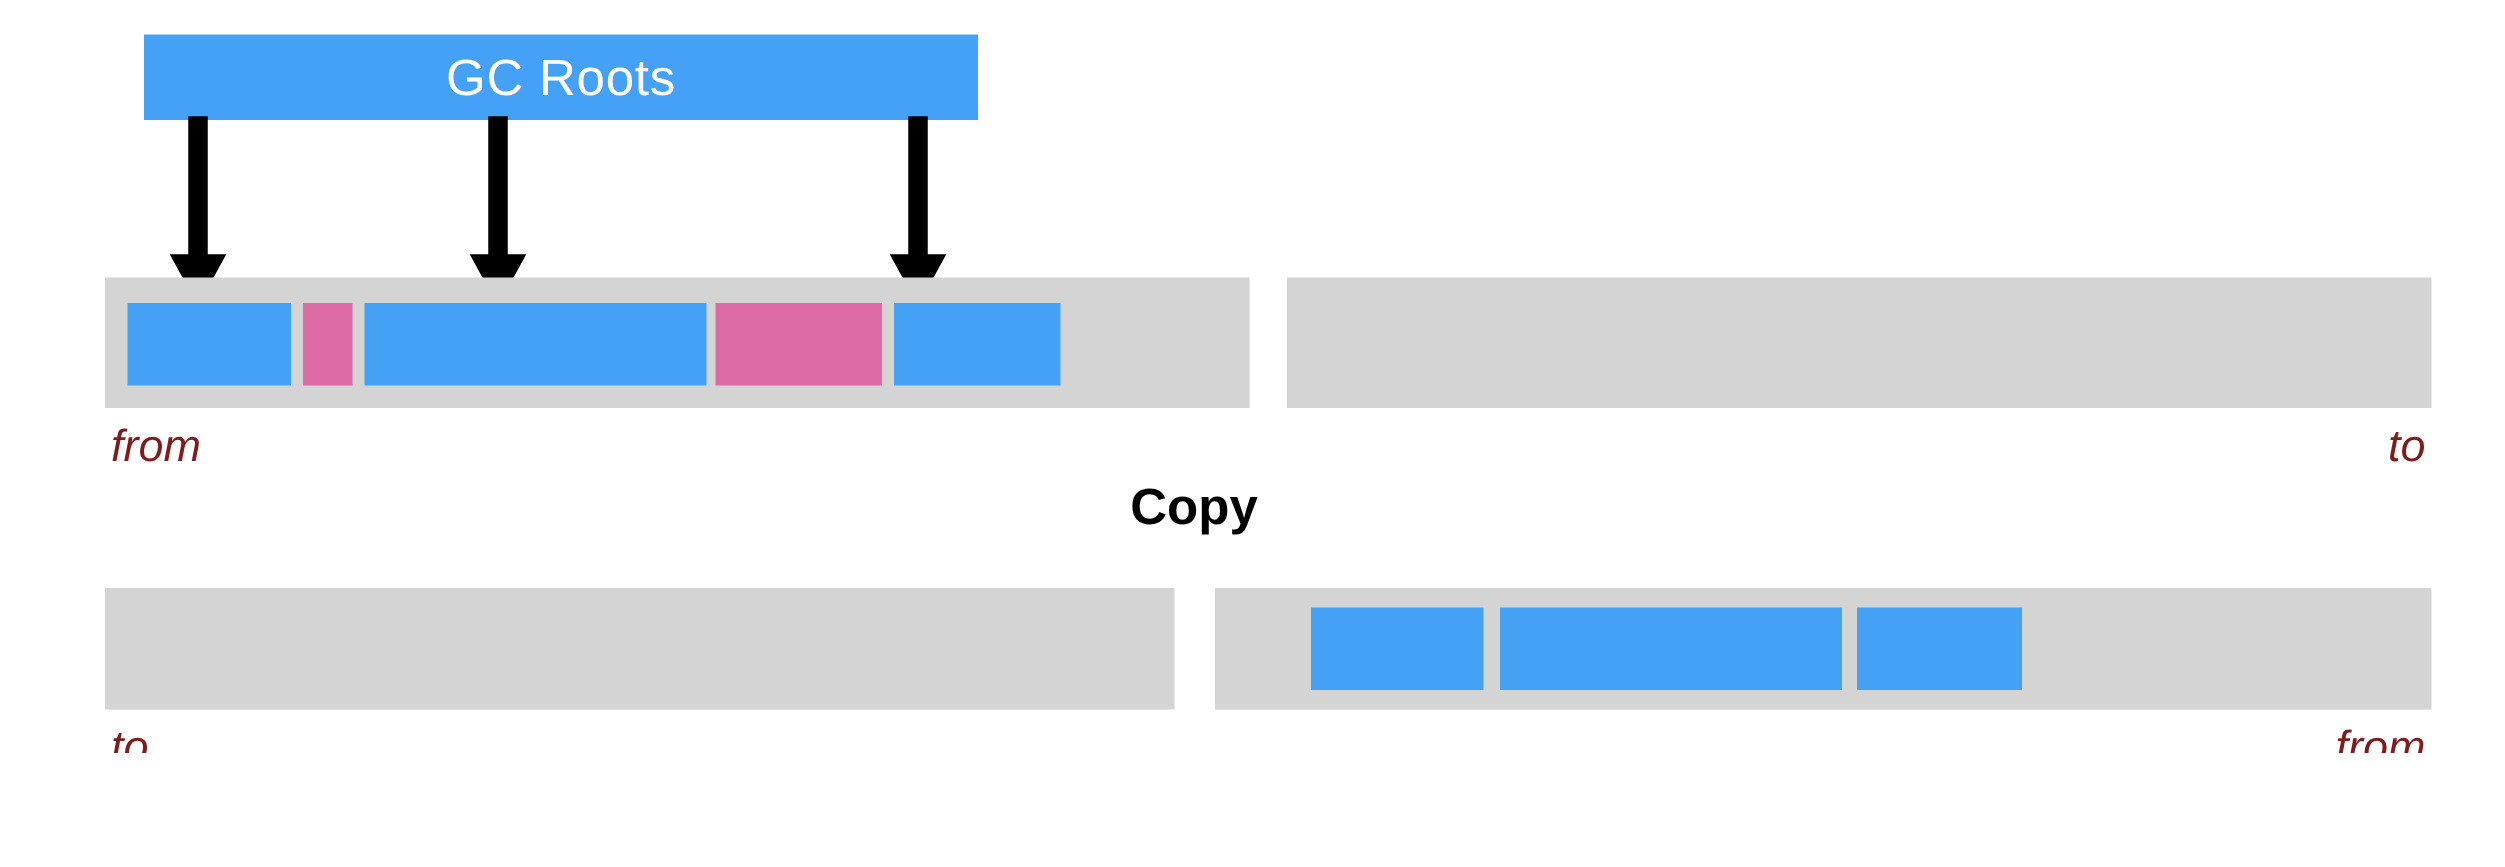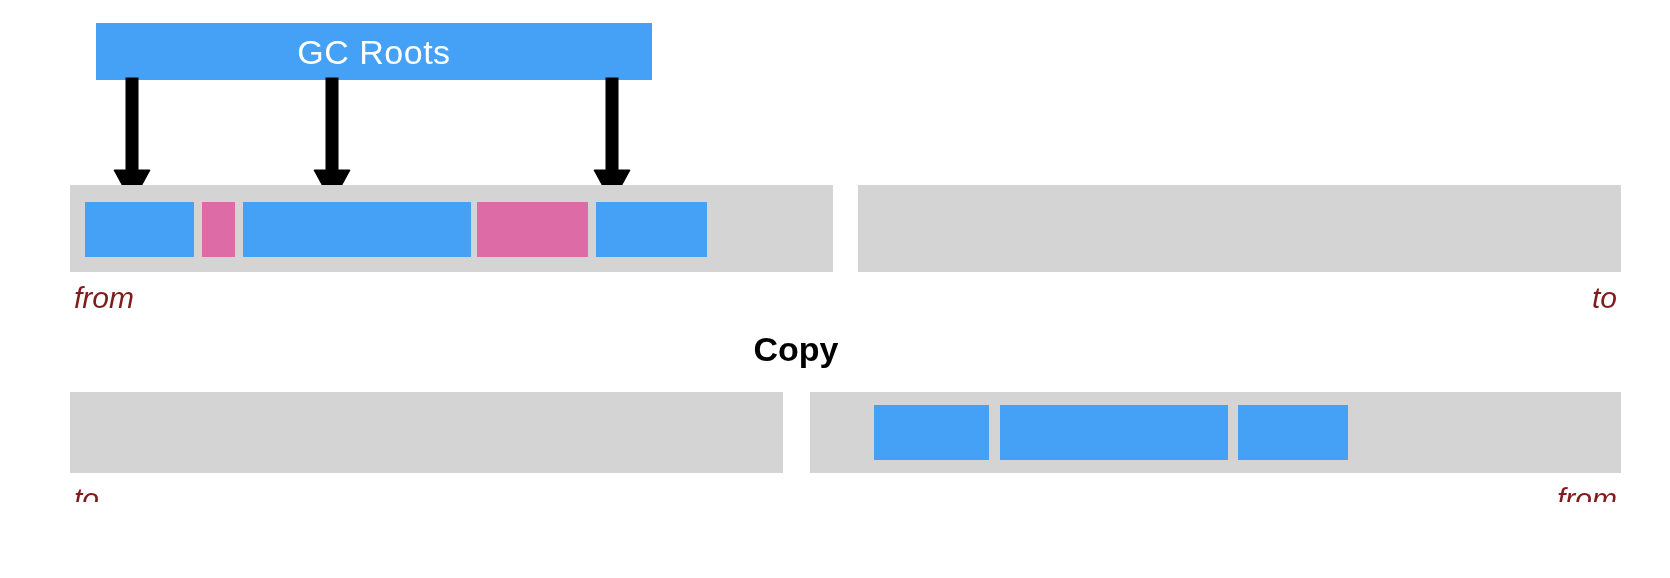--- a/index.html
+++ b/index.html
@@ -111,21 +111,21 @@
     <div class="block live" style="left:173px; top:17px; width:228px; height:55px;"></div>
     <div class="block dead" style="left:407px; top:17px; width:111px; height:55px;"></div>
     <div class="block live" style="left:526px; top:17px; width:111px; height:55px;"></div>
   </div>
 
   <div class="abs region" style="left:858px; top:185px; width:763px; height:87px;"></div>
 
   <div class="abs region-label" style="left:74px; top:283px;">from</div>
   <div class="abs region-label right-aligned" style="left:1380px; top:283px; width:237px;">to</div>
 
-  <div class="abs" id="operation-caption" style="left:646px; top:332px; width:300px;">Copy</div>
+  <div class="abs" id="operation-caption" style="left:646px; top:321px; width:300px;">Copy</div>
 
   <div class="abs region" style="left:70px; top:392px; width:713px; height:81px;"></div>
 
   <div class="abs region" style="left:810px; top:392px; width:811px; height:81px;">
     <div class="block live" style="left:64px; top:13px; width:115px; height:55px;"></div>
     <div class="block live" style="left:190px; top:13px; width:228px; height:55px;"></div>
     <div class="block live" style="left:428px; top:13px; width:110px; height:55px;"></div>
   </div>
 
   <div class="abs region-label" style="left:74px; top:484px;">to</div>

